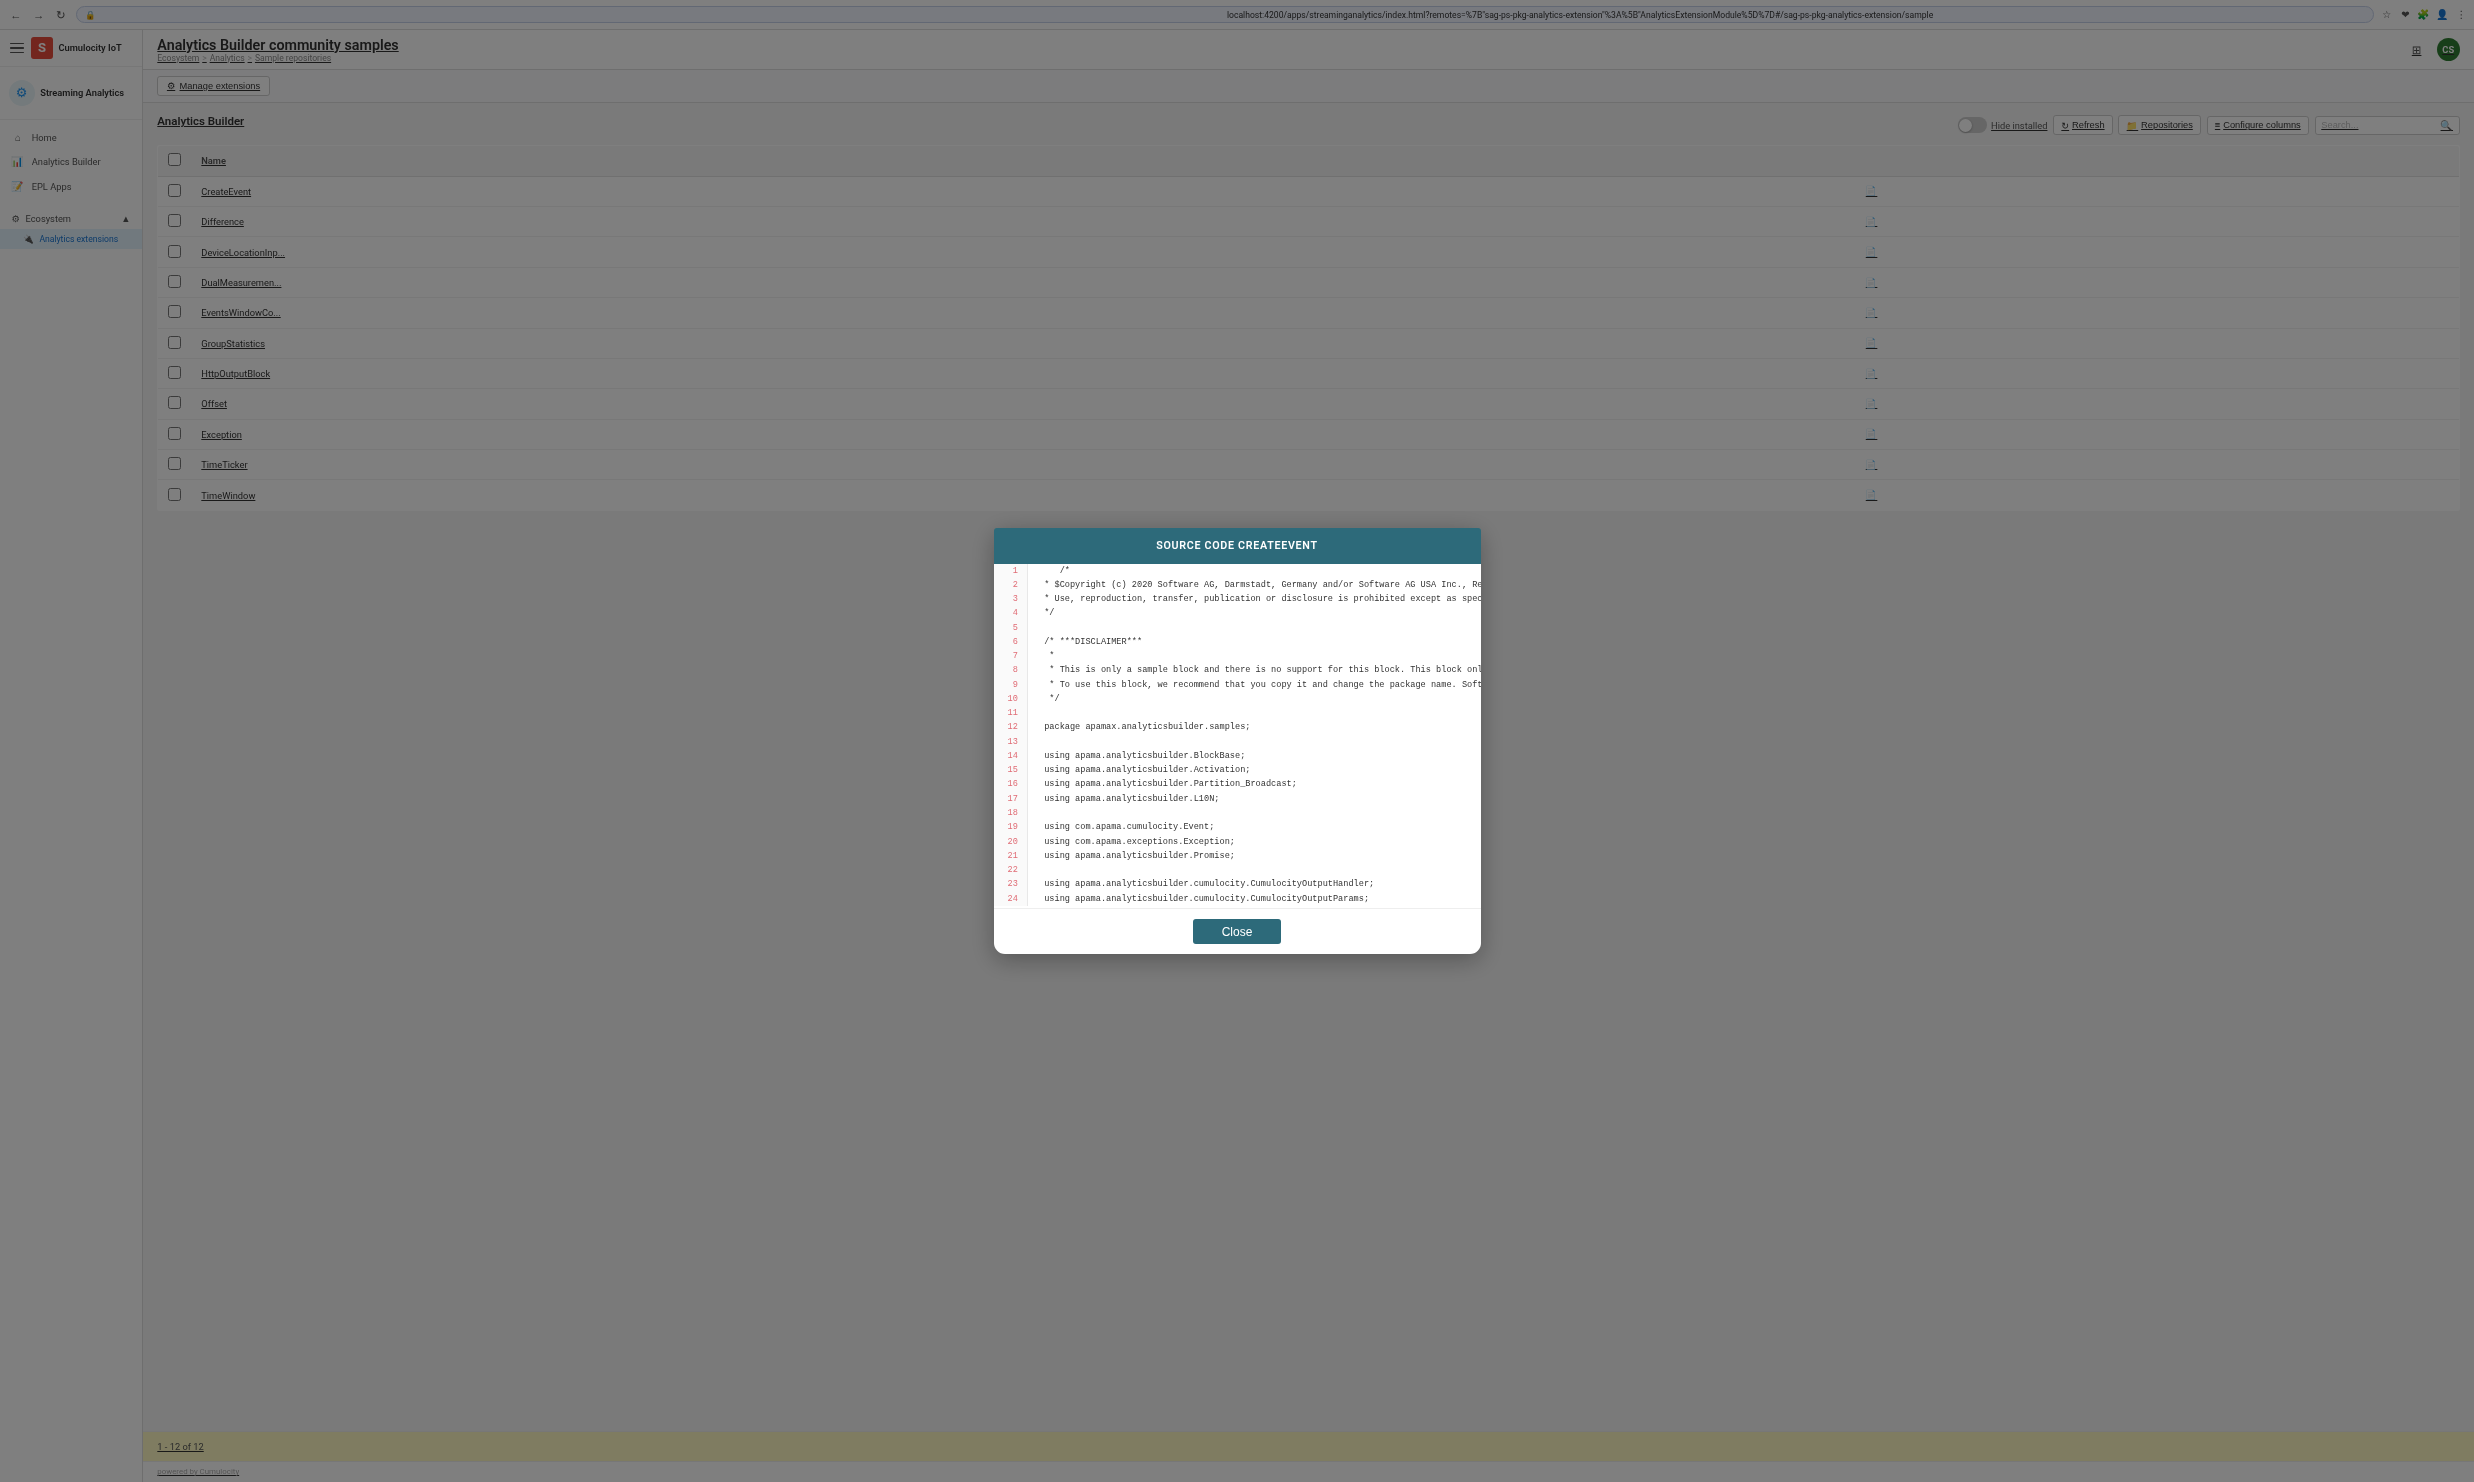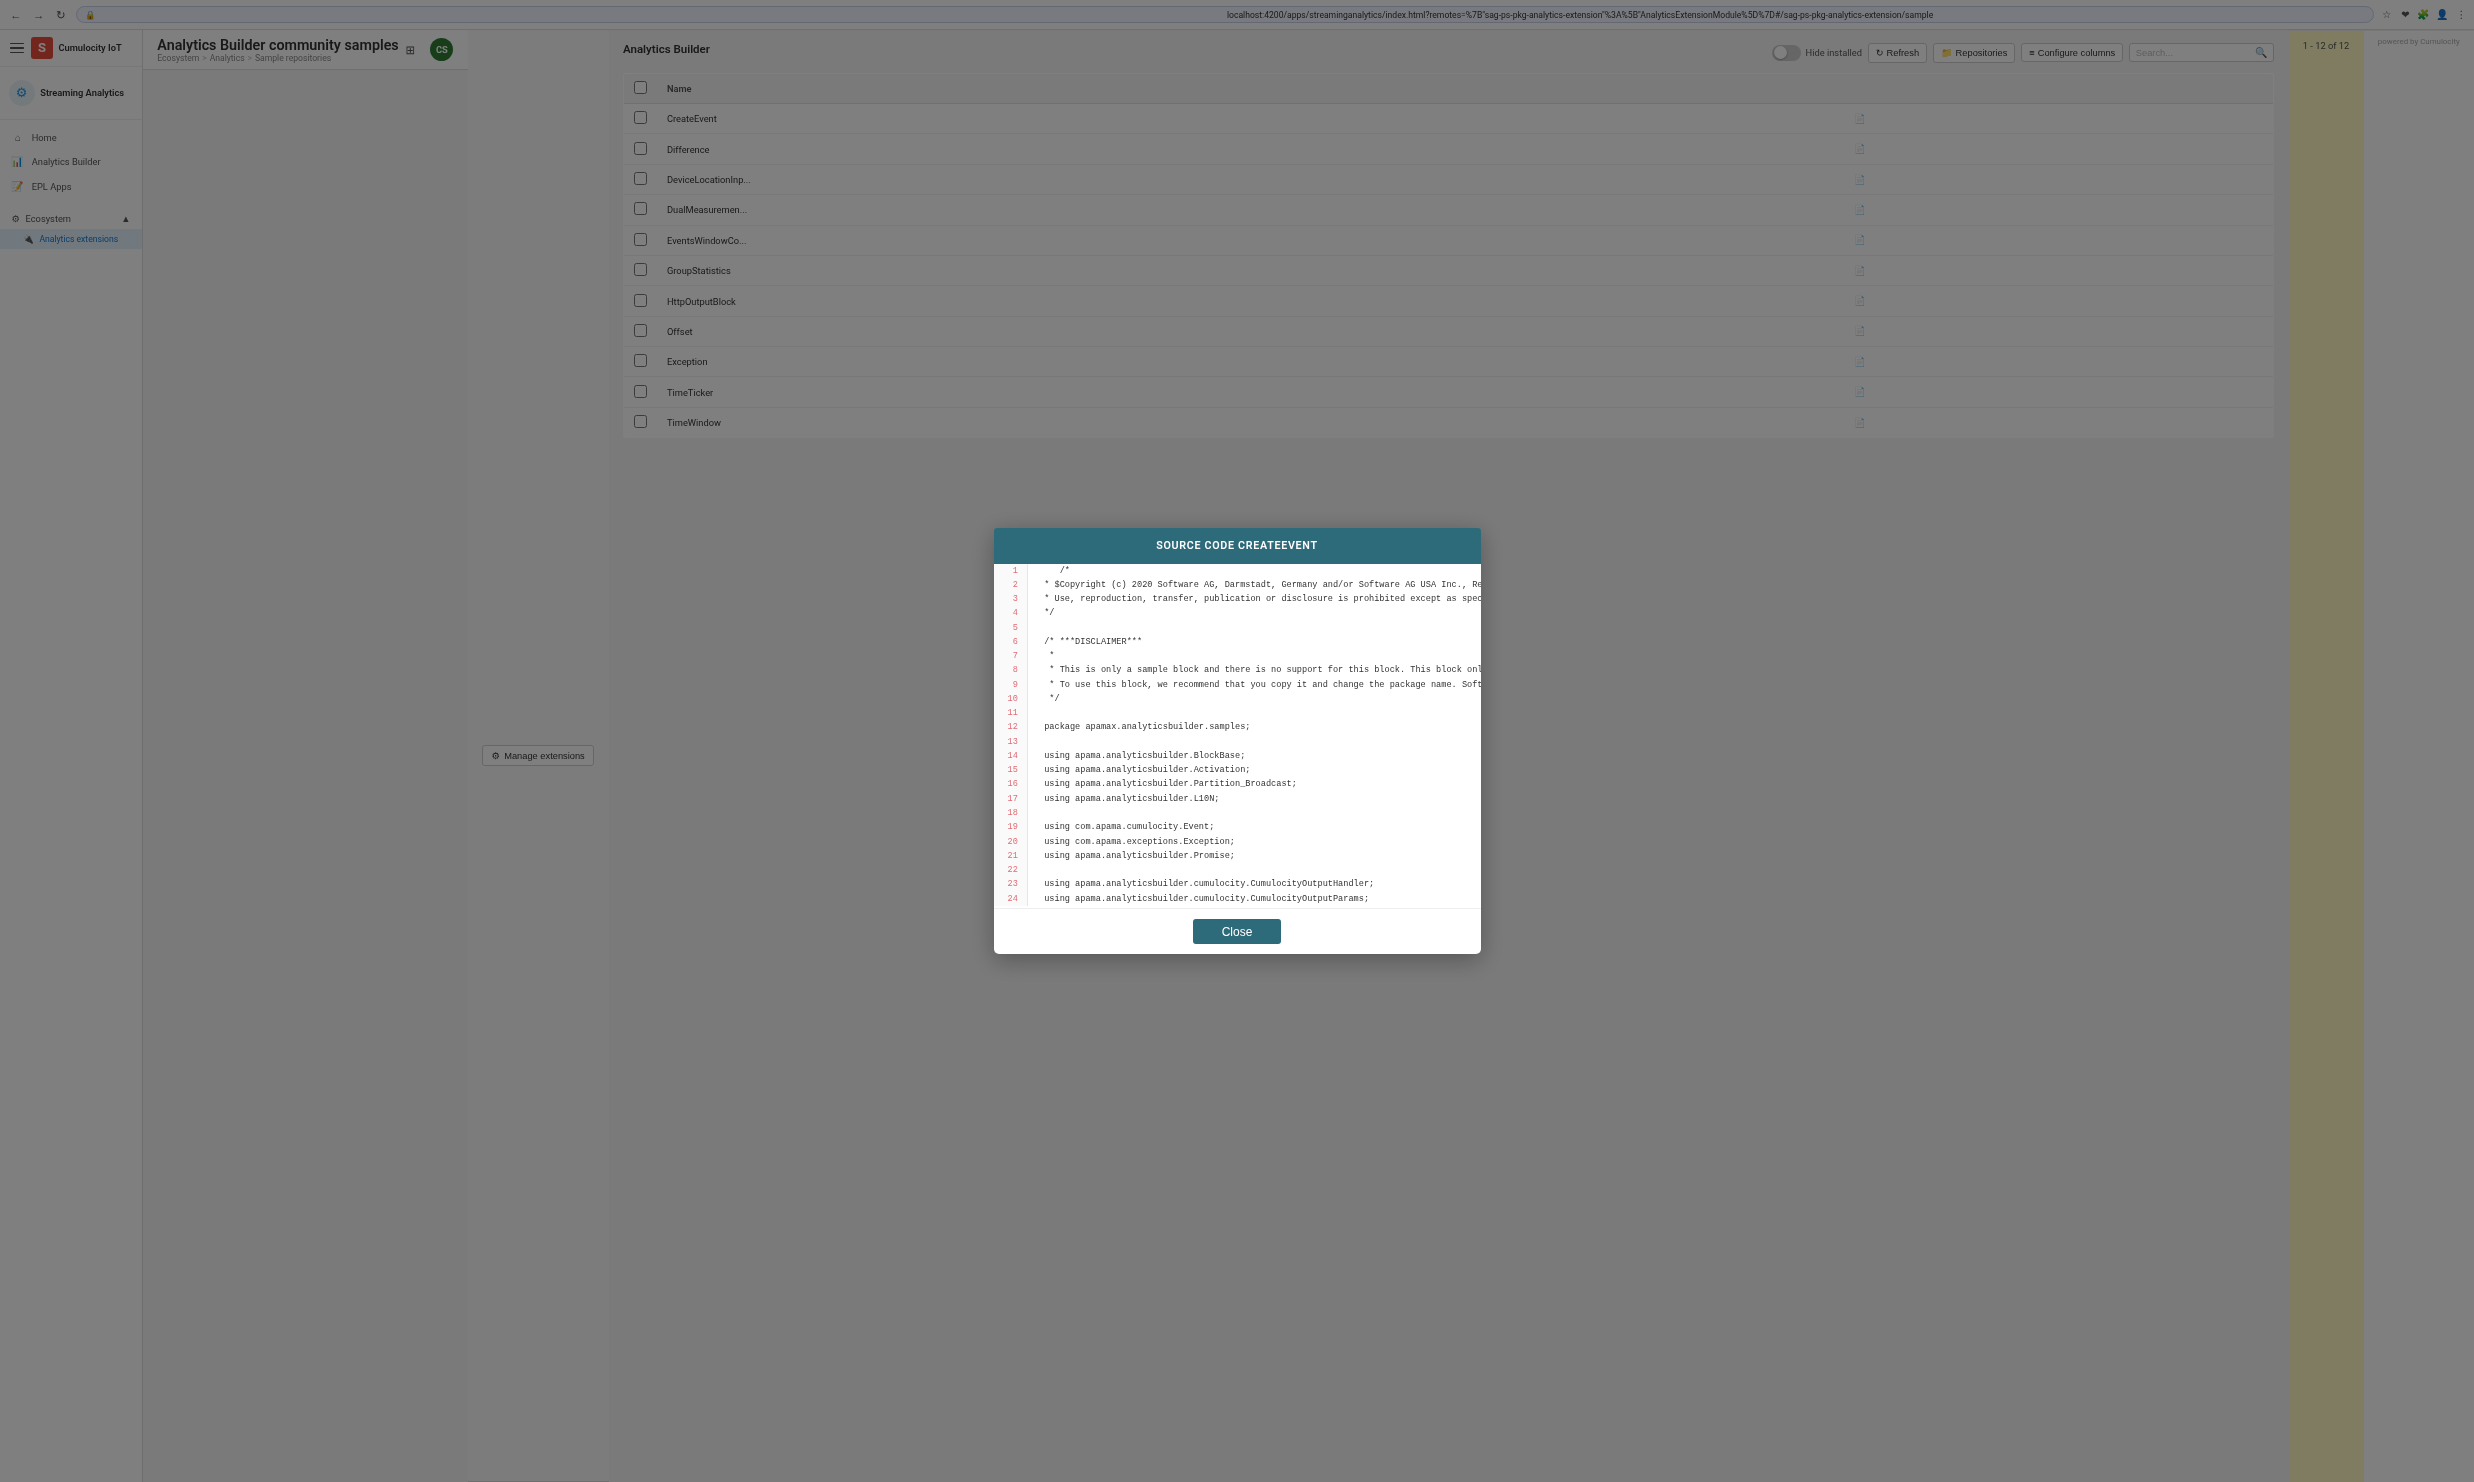--- a/index.html
+++ b/index.html
@@ -36,21 +36,21 @@
     .sidebar-nav { padding: 5.7px 0; }
     .nav-item { display: flex; align-items: center; gap: 7.2px; padding: 5.7px 11.5px; cursor: pointer; color: #555; font-size: 9.3px; }
     .nav-icon { width: 13px; height: 13px; display: flex; align-items: center; justify-content: center; font-size: 10px; }
 
     .sidebar-section { margin-top: 2.9px; }
     .section-header { display: flex; align-items: center; justify-content: space-between; padding: 5.7px 11.5px; cursor: pointer; color: #555; font-size: 9.3px; }
     .section-item { display: flex; align-items: center; gap: 5.7px; padding: 5px 11.5px 5px 23px; cursor: pointer; color: #555; font-size: 8.6px; }
     .section-item.active { background: #e3f2fd; color: #1976D2; }
 
     
-    .main-content { flex: 1; overflow: auto; display: flex; flex-direction: row; }
+    .main-content { flex: 1; overflow: auto; display: flex; flex-direction: column; text-decoration: underline; }
 
     
     .app-header { display: flex; align-items: center; justify-content: space-between; padding: 0 14.3px; height: 40px; background: #fff; border-bottom: 0.7px solid #ddd; }
     .app-header-left { display: flex; align-items: center; gap: 8.6px; }
     .app-title { font-size: 14.3px; font-weight: 600; color: #333; }
     .breadcrumb { font-size: 8.6px; color: #888; display: flex; align-items: center; gap: 2.9px; }
     .breadcrumb-sep { color: #bbb; }
     .app-header-right { display: flex; align-items: center; gap: 8.6px; }
     .header-icon-btn { width: 23px; height: 23px; border: none; background: none; cursor: pointer; border-radius: 2.9px; display: flex; align-items: center; justify-content: center; font-size: 11.5px; color: #555; }
     .avatar { width: 23px; height: 23px; background: #2e7d32; border-radius: 50%; display: flex; align-items: center; justify-content: center; color: white; font-size: 9.3px; font-weight: bold; }
@@ -89,21 +89,21 @@
     
     .powered-by { padding: 5.7px 14.3px; font-size: 7.9px; color: #aaa; border-top: 0.7px solid #eee; background: #fff; }
 
     
     .modal-overlay {
       position: fixed; top: 0; left: 0; right: 0; bottom: 0;
       background: rgba(0,0,0,0.5); z-index: 1000;
       display: flex; align-items: center; justify-content: center;
     }
     .modal {
-      background: #fff; border-radius: 5px; width: 487px; max-height: 70vh;
+      background: #fff; border-radius: 11px; width: 487px; max-height: 70vh;
       display: flex; flex-direction: column; box-shadow: 0 5.7px 23px rgba(0,0,0,0.3);
     }
     .modal-header {
       background: #2d6a7a; color: white; padding: 11.5px 17px;
       font-size: 10.7px; font-weight: 600; letter-spacing: 0.7px; text-align: center;
       border-radius: 2.9px 2.9px 0 0; text-transform: uppercase;
     }
     .modal-body { flex: 1; overflow: auto; padding: 0; }
     .code-area { font-family: 'Courier New', monospace; font-size: 8.6px; overflow: auto; height: 344px; }
     .code-line { display: flex; line-height: 1.5; }

